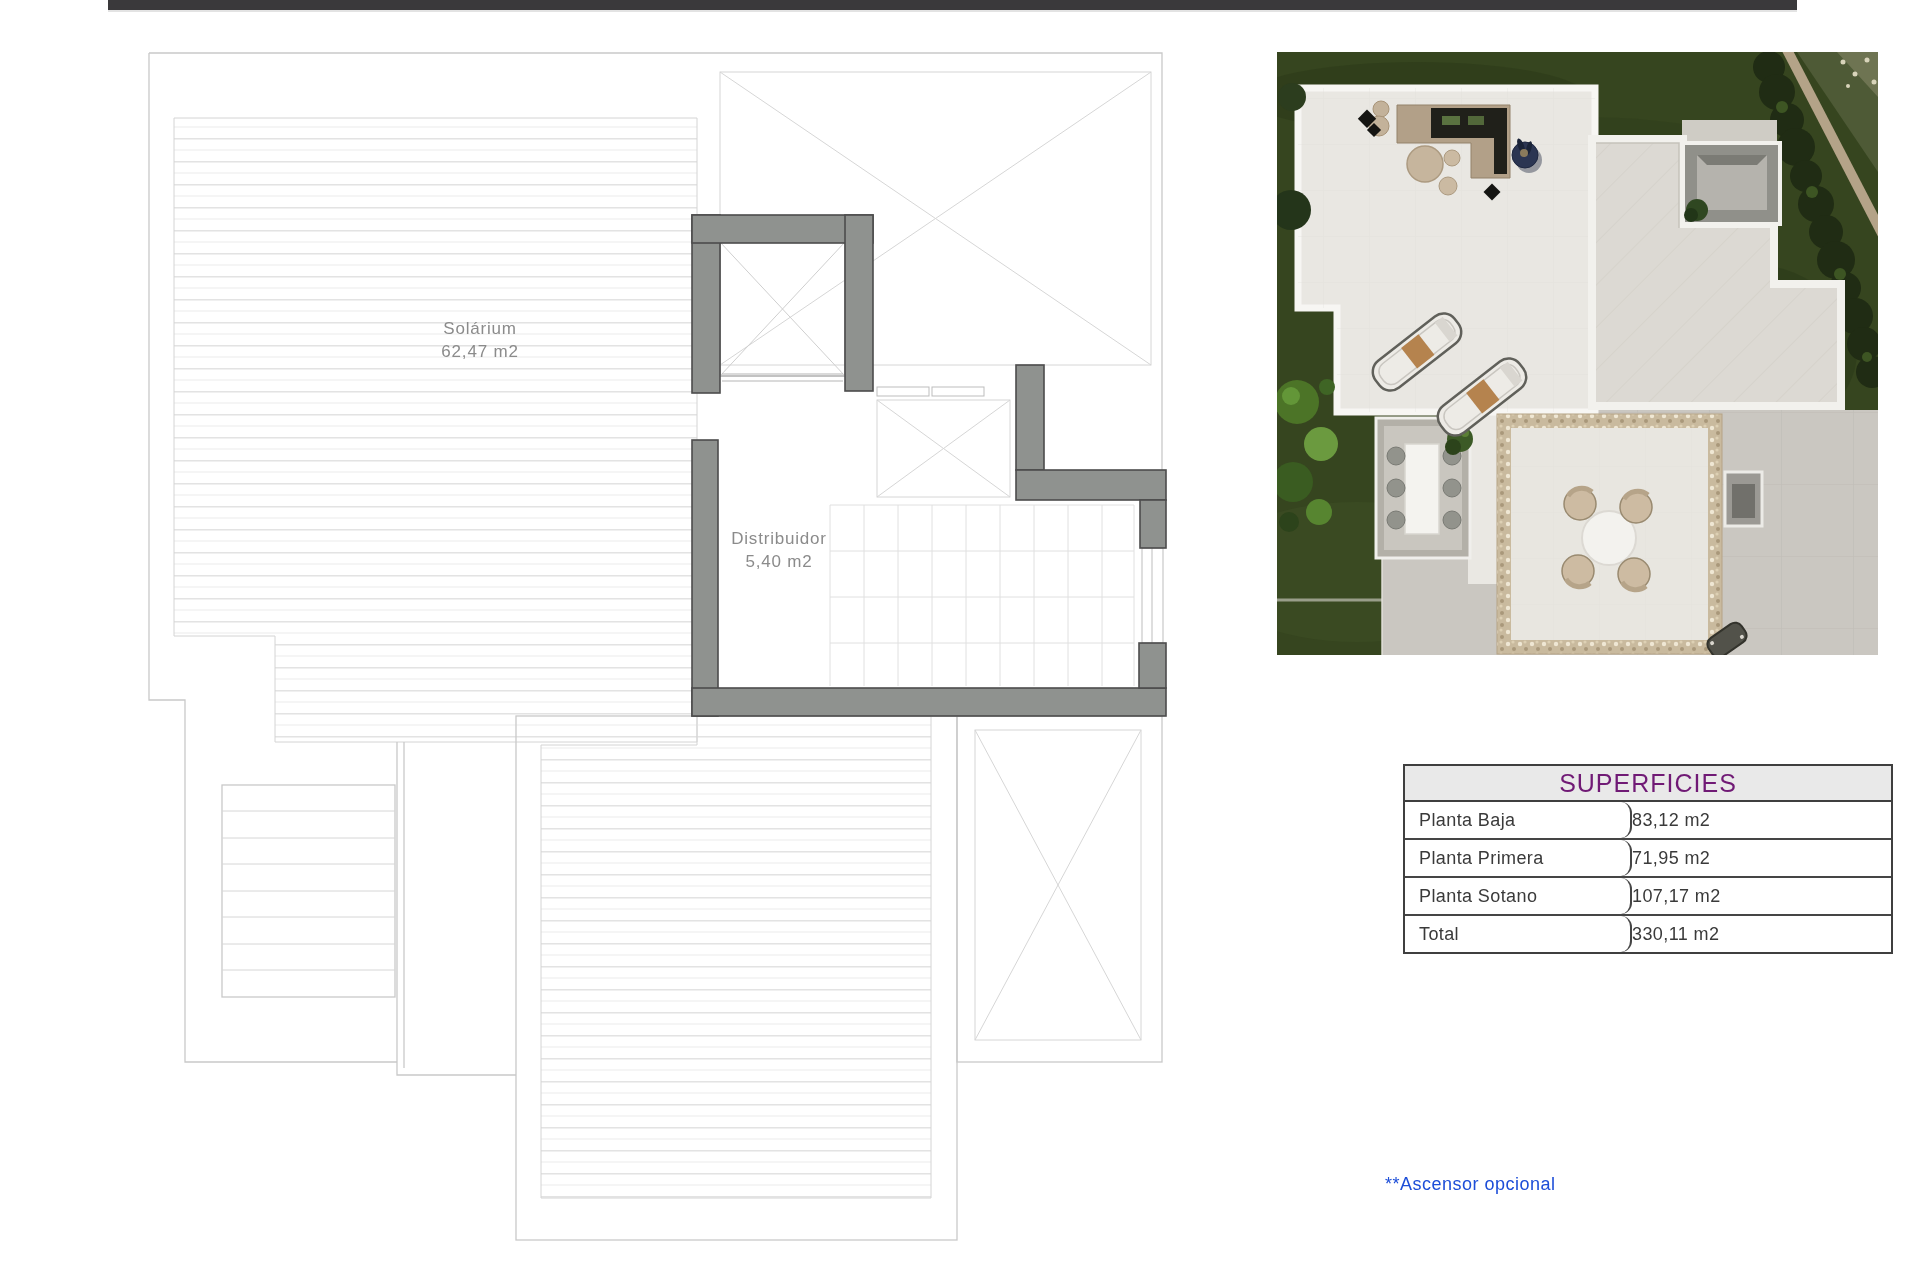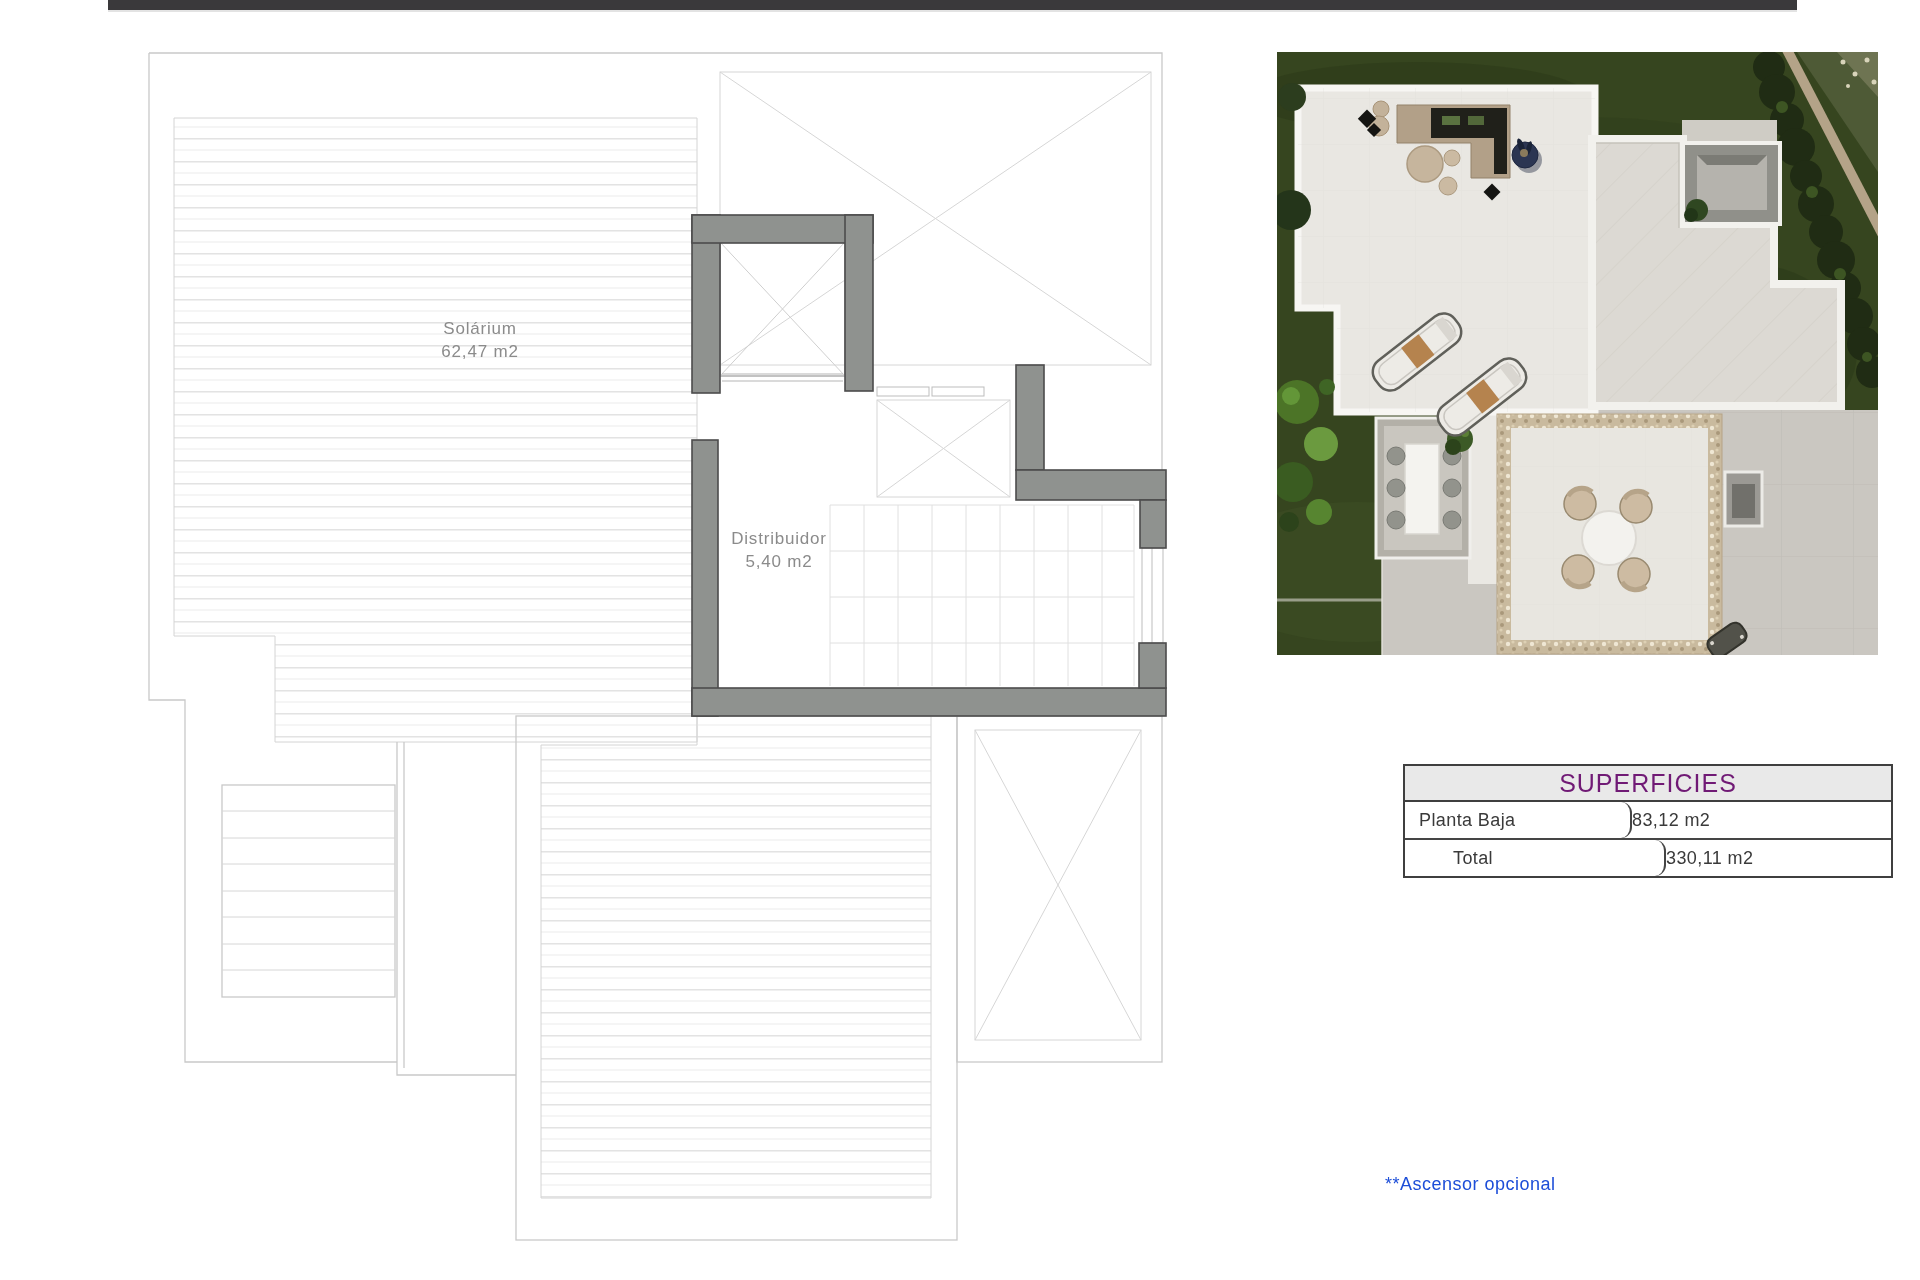--- a/index.html
+++ b/index.html
@@ -7,21 +7,21 @@
           font-family:"Liberation Sans",sans-serif;}
   .top-bar{position:absolute;left:108px;top:0;width:1689px;height:10px;background:#3a393b;}
   .top-bar-shadow{position:absolute;left:108px;top:10px;width:1689px;height:2px;background:#e3e3e3;}
   .plan-svg{position:absolute;left:0;top:0;}
   .photo-svg{position:absolute;left:1277px;top:52px;}
   .areas-table{position:absolute;left:1403px;top:764px;width:486px;background:#ffffff;
                border:2px solid #3f3f3f;color:#3a3a3a;}
   .areas-table .hdr{height:34px;line-height:34px;text-align:center;background:#e9e9e9;
                     border-bottom:2px solid #3f3f3f;font-size:25px;letter-spacing:1px;color:#701a75;}
   .areas-table .row{display:flex;height:36px;border-bottom:2px solid #454545;}
-  .areas-table .row:last-child{border-bottom:none;padding-left:34px;}
+  .areas-table .row:last-child{border-bottom:none;}
   .areas-table .cell-label{flex:0 0 211px;border-right:2px solid #454545;padding-left:14px;
                            line-height:36px;font-size:18px;letter-spacing:.4px;border-radius:11px;}
   .areas-table .cell-value{flex:1;line-height:36px;font-size:18px;letter-spacing:.4px;}
   .footnote{position:absolute;left:1385px;top:1174px;font-size:18px;color:#1d4ed8;letter-spacing:.5px;}
   text.plan-label{fill:#8b8b8b;font-family:"Liberation Sans",sans-serif;font-size:17px;
                   letter-spacing:.8px;text-anchor:middle;}
 </style>
 </head>
 <body>
 
@@ -306,20 +306,28 @@
     </g>
   </svg>
 
   <div class="areas-table">
     <div class="hdr">SUPERFICIES</div>
     <div class="row">
       <div class="cell-label">Planta Baja</div>
       <div class="cell-value">83,12 m2</div>
     </div>
     <div class="row">
+      <div class="cell-label">Planta Primera</div>
+      <div class="cell-value">71,95 m2</div>
+    </div>
+    <div class="row">
+      <div class="cell-label">Planta Sotano</div>
+      <div class="cell-value">107,17 m2</div>
+    </div>
+    <div class="row">
       <div class="cell-label">Total</div>
       <div class="cell-value">330,11 m2</div>
     </div>
   </div>
 
   <div class="footnote">**Ascensor opcional</div>
 
 </div>
 
 </body></html>

